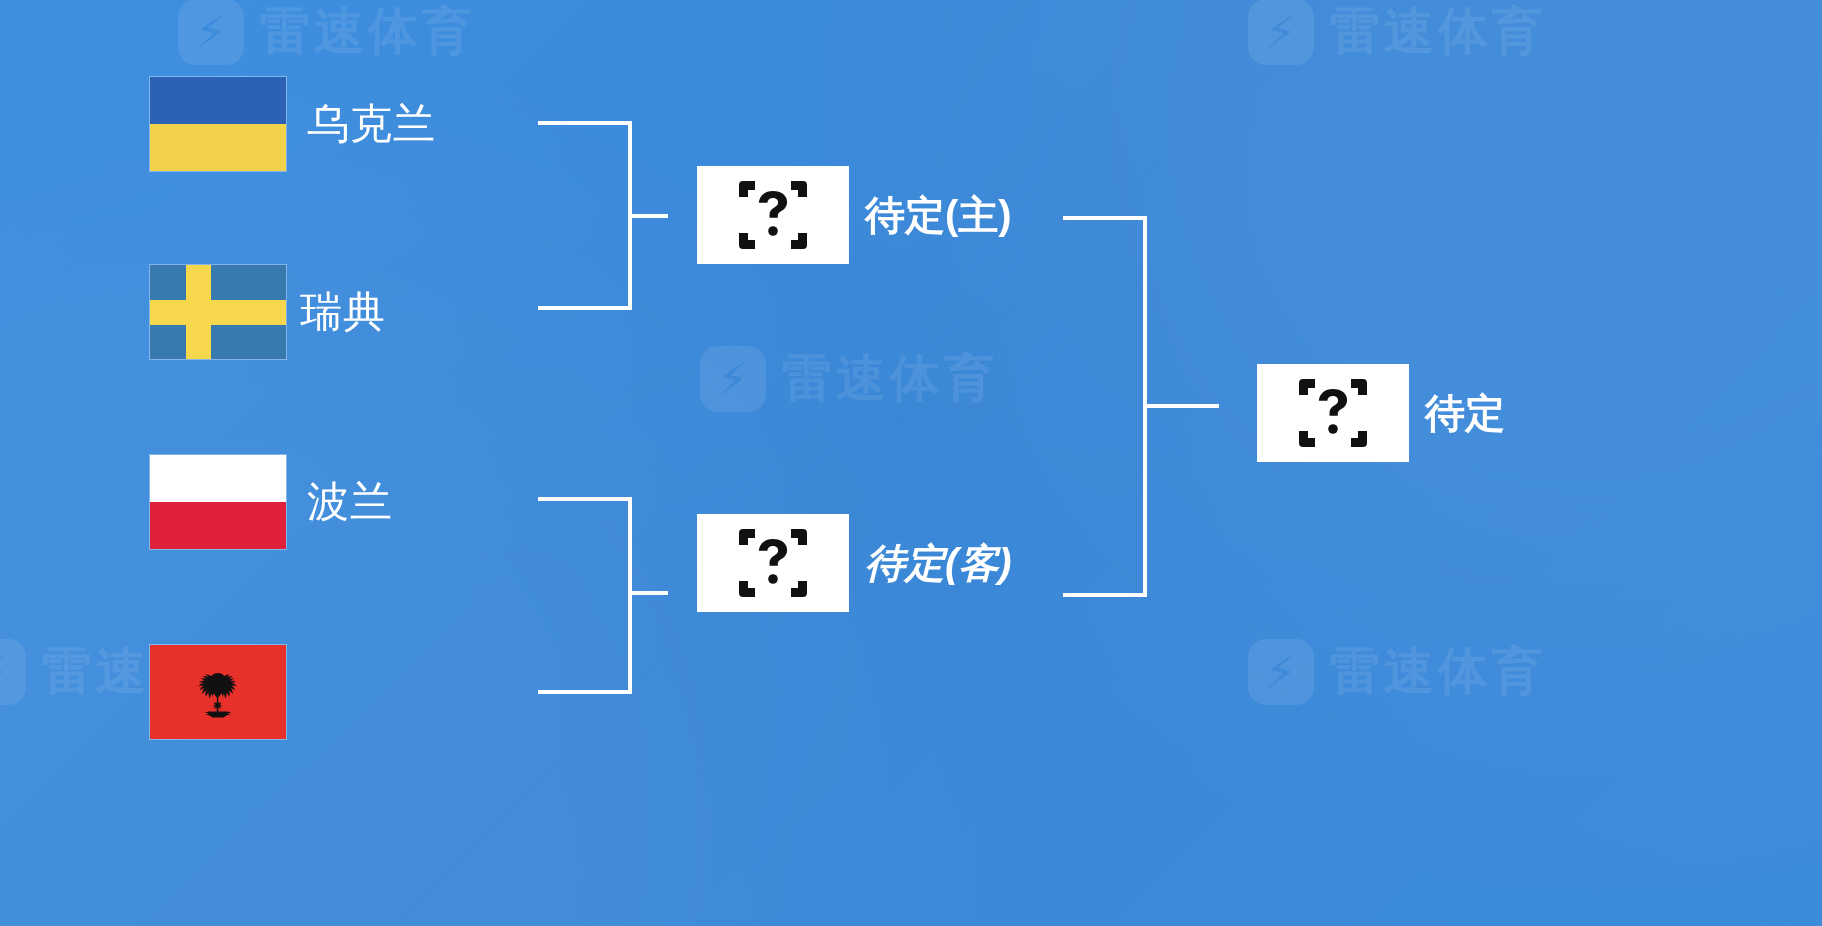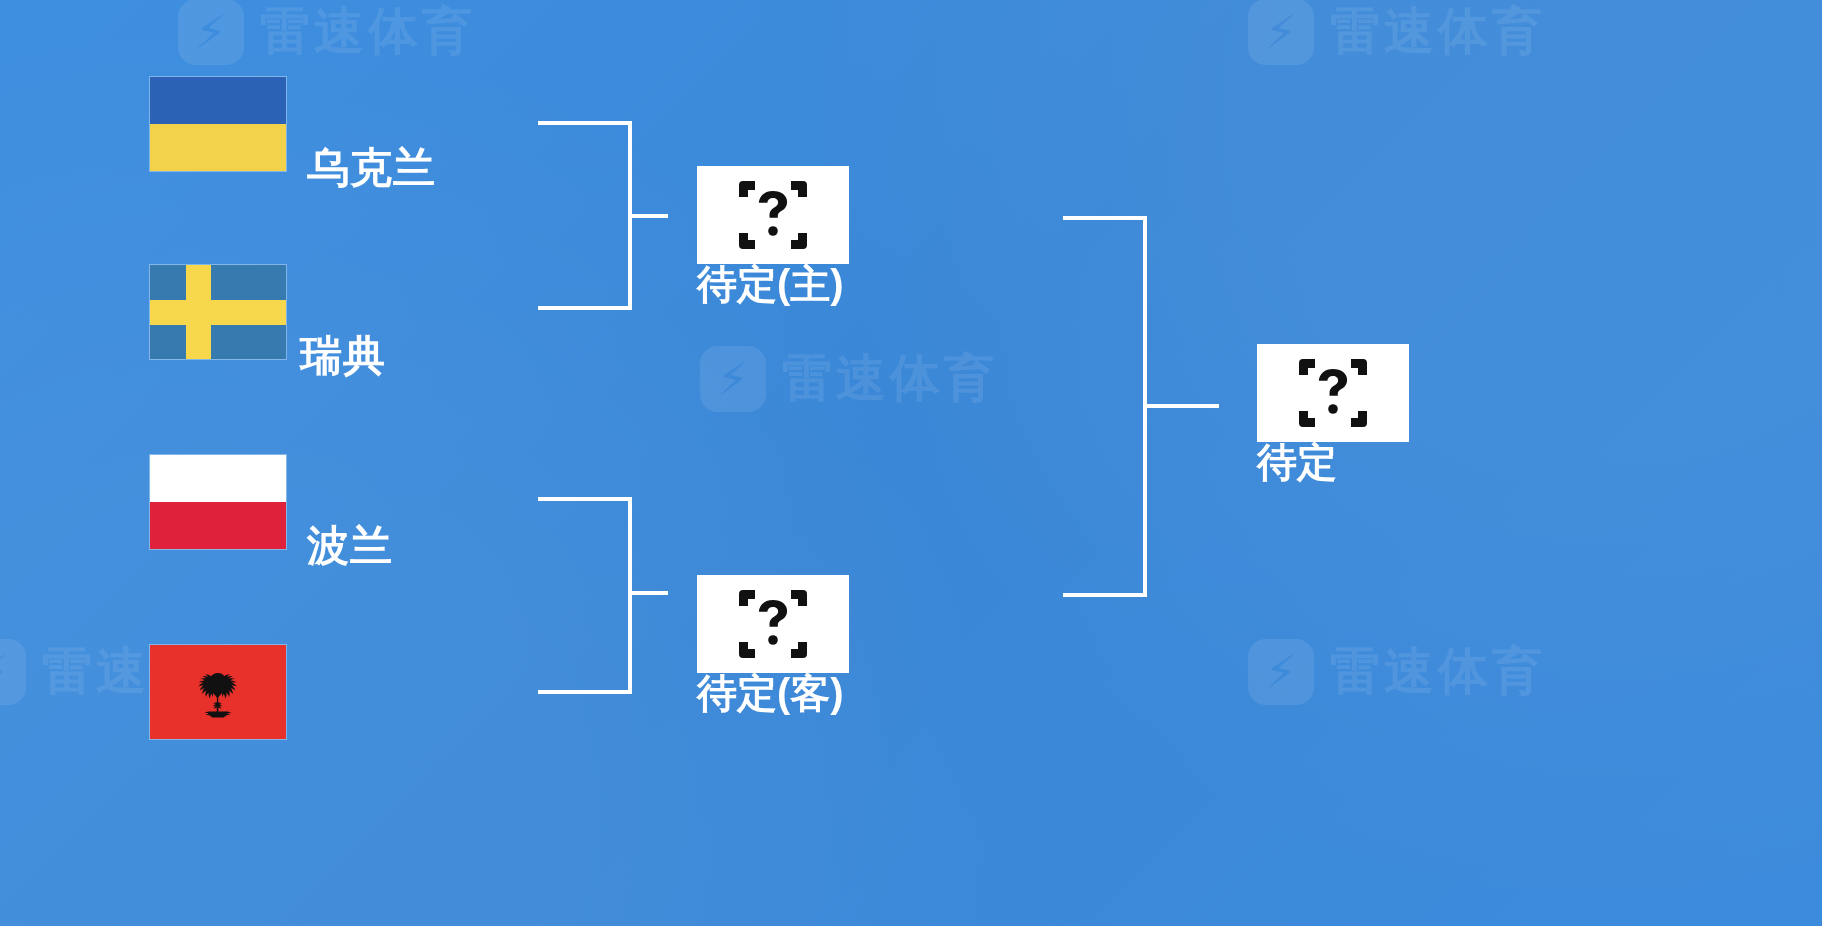--- a/index.html
+++ b/index.html
@@ -48,25 +48,25 @@
   }
   .f-ua{background:linear-gradient(to bottom,#2b62b5 0 50%,#f3d24b 50% 100%);}
   .f-se{background:#367ab0;}
   .f-se .vbar{position:absolute;left:36px;top:0;width:25px;height:100%;background:#f7d74c;}
   .f-se .hbar{position:absolute;left:0;top:35px;width:100%;height:25px;background:#f7d74c;}
   .f-pl{background:linear-gradient(to bottom,#ffffff 0 50%,#e0213c 50% 100%);}
   .f-al{background:#e8312a;display:flex;align-items:center;justify-content:center;}
   .f-al svg{display:block;}
   
   .team-label{
-    position:absolute;color:#ffffff;font-size:42px;font-weight:700;
-    letter-spacing:1px;white-space:nowrap;line-height:1;margin-top:44px;
+    position:absolute;color:#ffffff;font-size:42px;font-weight:400;
+    letter-spacing:1px;white-space:nowrap;line-height:1;
   }
   
-  .tbd{position:absolute;display:flex;align-items:flex-start;flex-direction:column;}
+  .tbd{position:absolute;display:flex;align-items:center;gap:16px;}
   .tbd-box{
     width:152px;height:98px;background:#ffffff;flex:none;
     position:relative;
   }
   .tbd-box svg{position:absolute;left:50%;top:50%;transform:translate(-50%,-50%);}
   .tbd-label{
     color:#ffffff;font-size:40px;font-weight:700;white-space:nowrap;line-height:1;
   }
   .tbd.final .tbd-box{width:152px;height:98px;}
   
@@ -150,42 +150,42 @@
           <path d="M14 66v12a4 4 0 0 0 4 4h12v-9h-7v-7z"></path>
           <path d="M82 66v12a4 4 0 0 1-4 4H66v-9h7v-7z"></path>
           <path d="M48 24c-8.2 0-13.6 4.6-14.2 11.8h8.5c.4-3.1 2.4-4.9 5.6-4.9 3.1 0 5.2 1.8 5.2 4.3 0 2.2-.9 3.4-3.8 5.2-3.5 2.1-5 4.3-4.8 8.2l.1 2.1h8.2v-1.6c0-2.3.9-3.5 3.9-5.3 3.6-2.2 5.4-5 5.4-8.9C62.1 28.6 56.4 24 48 24z"></path>
           <circle cx="48" cy="64" r="4.8"></circle>
         </g>
       </svg>
     </div>
     <div class="tbd-label">待定(主)</div>
   </div>
 
-  <div class="tbd" style="left:697px;top:575px;">
+  <div class="tbd" style="left:697px;top:514px;font-style:italic;">
     <div class="tbd-box">
       <svg width="96" height="96" viewBox="0 0 96 96">
         <g fill="#111111">
           <path d="M14 30V18a4 4 0 0 1 4-4h12v9H23v7z"></path>
           <path d="M82 30V18a4 4 0 0 0-4-4H66v9h7v7z"></path>
           <path d="M14 66v12a4 4 0 0 0 4 4h12v-9h-7v-7z"></path>
           <path d="M82 66v12a4 4 0 0 1-4 4H66v-9h7v-7z"></path>
           <path d="M48 24c-8.2 0-13.6 4.6-14.2 11.8h8.5c.4-3.1 2.4-4.9 5.6-4.9 3.1 0 5.2 1.8 5.2 4.3 0 2.2-.9 3.4-3.8 5.2-3.5 2.1-5 4.3-4.8 8.2l.1 2.1h8.2v-1.6c0-2.3.9-3.5 3.9-5.3 3.6-2.2 5.4-5 5.4-8.9C62.1 28.6 56.4 24 48 24z"></path>
           <circle cx="48" cy="64" r="4.8"></circle>
         </g>
       </svg>
     </div>
     <div class="tbd-label">待定(客)</div>
   </div>
 
   <div class="ln h" style="left:1063px;top:216px;width:84px;"></div>
   <div class="ln h" style="left:1063px;top:593px;width:84px;"></div>
   <div class="ln v" style="left:1143px;top:216px;height:381px;"></div>
   <div class="ln h" style="left:1143px;top:404px;width:76px;"></div>
 
-  <div class="tbd final" style="left:1257px;top:344px;">
+  <div class="tbd final" style="left:1257px;top:364px;">
     <div class="tbd-box">
       <svg width="96" height="96" viewBox="0 0 96 96">
         <g fill="#111111">
           <path d="M14 30V18a4 4 0 0 1 4-4h12v9H23v7z"></path>
           <path d="M82 30V18a4 4 0 0 0-4-4H66v9h7v7z"></path>
           <path d="M14 66v12a4 4 0 0 0 4 4h12v-9h-7v-7z"></path>
           <path d="M82 66v12a4 4 0 0 1-4 4H66v-9h7v-7z"></path>
           <path d="M48 24c-8.2 0-13.6 4.6-14.2 11.8h8.5c.4-3.1 2.4-4.9 5.6-4.9 3.1 0 5.2 1.8 5.2 4.3 0 2.2-.9 3.4-3.8 5.2-3.5 2.1-5 4.3-4.8 8.2l.1 2.1h8.2v-1.6c0-2.3.9-3.5 3.9-5.3 3.6-2.2 5.4-5 5.4-8.9C62.1 28.6 56.4 24 48 24z"></path>
           <circle cx="48" cy="64" r="4.8"></circle>
         </g>

